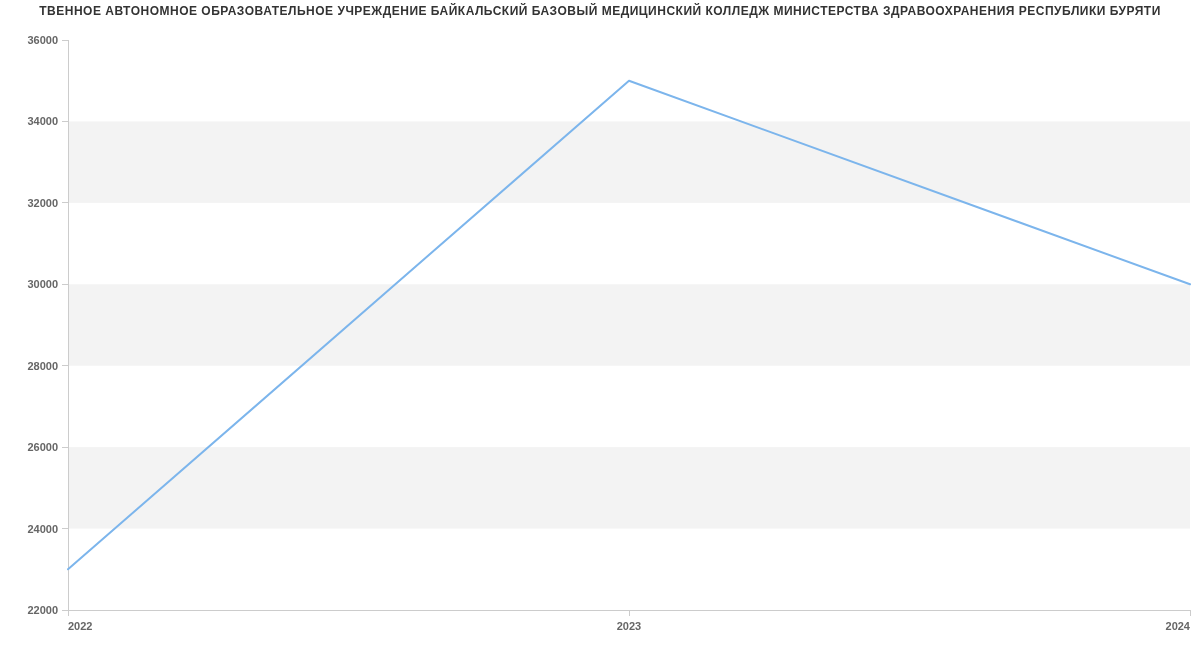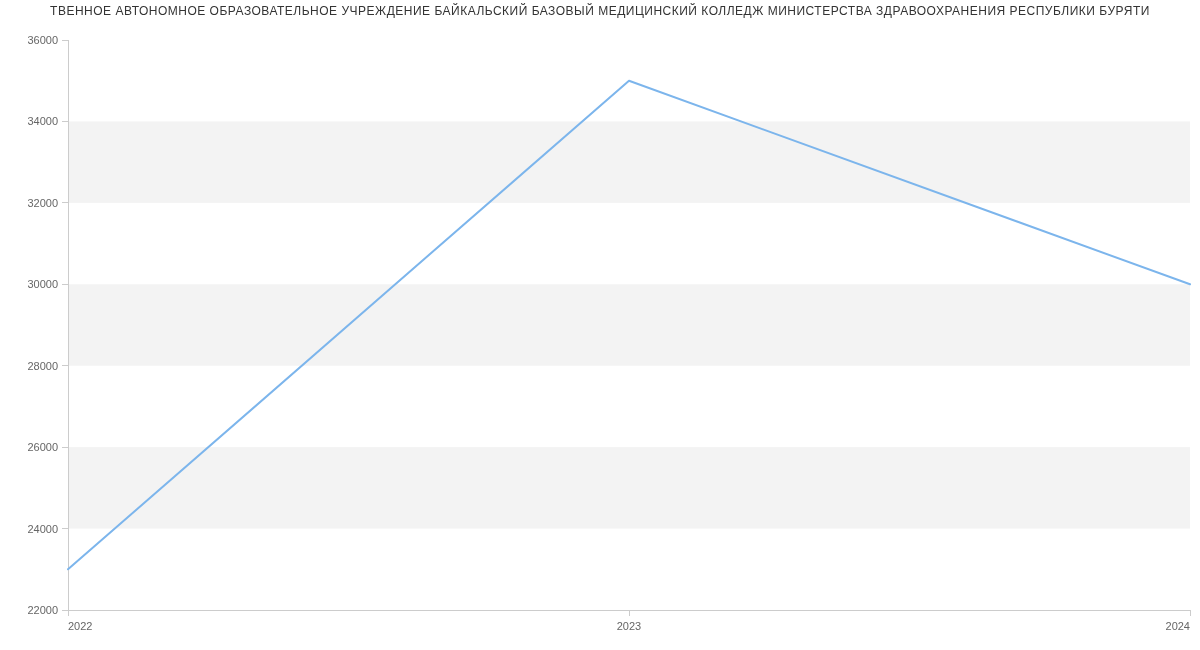--- a/index.html
+++ b/index.html
@@ -8,20 +8,21 @@
     width: 1200px;
     height: 650px;
     background: #ffffff;
     font-family: Verdana, Geneva, sans-serif;
     overflow: hidden;
   }
   .chart-wrap {
     position: relative;
     width: 1200px;
     height: 557px;
+    font-weight: bold;
   }
   .title {
     position: absolute;
     top: 4px;
     left: 0;
     width: 1200px;
     text-align: center;
     font-size: 12px;
     letter-spacing: 0.5px;
     color: #333333;

